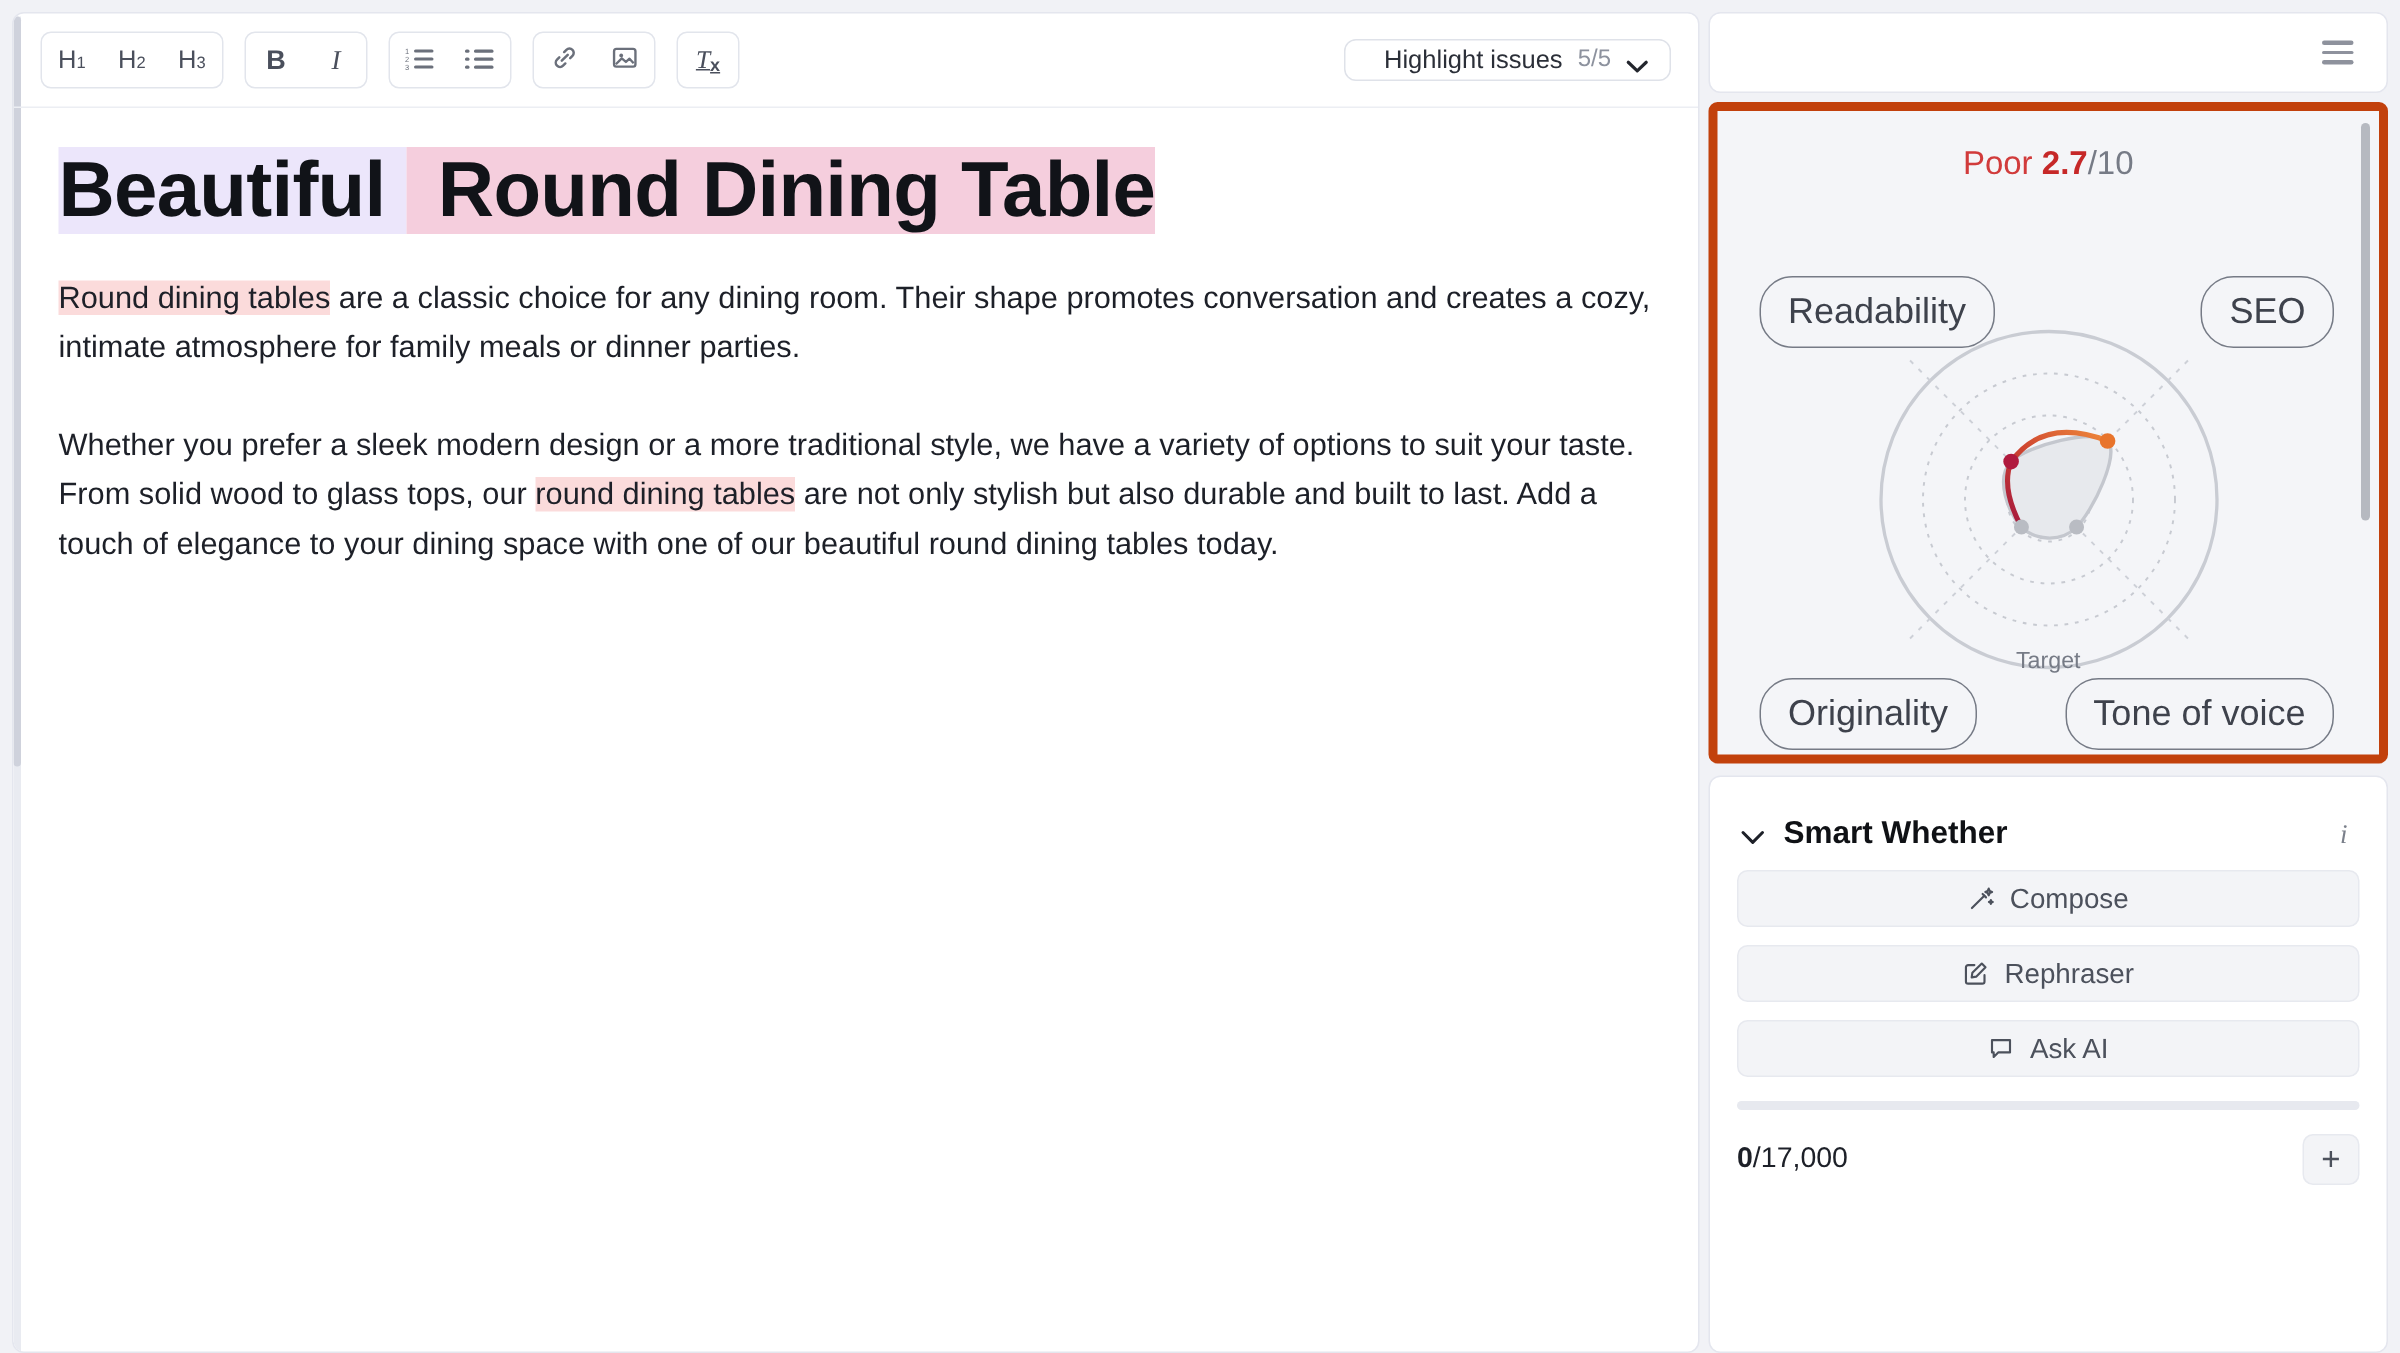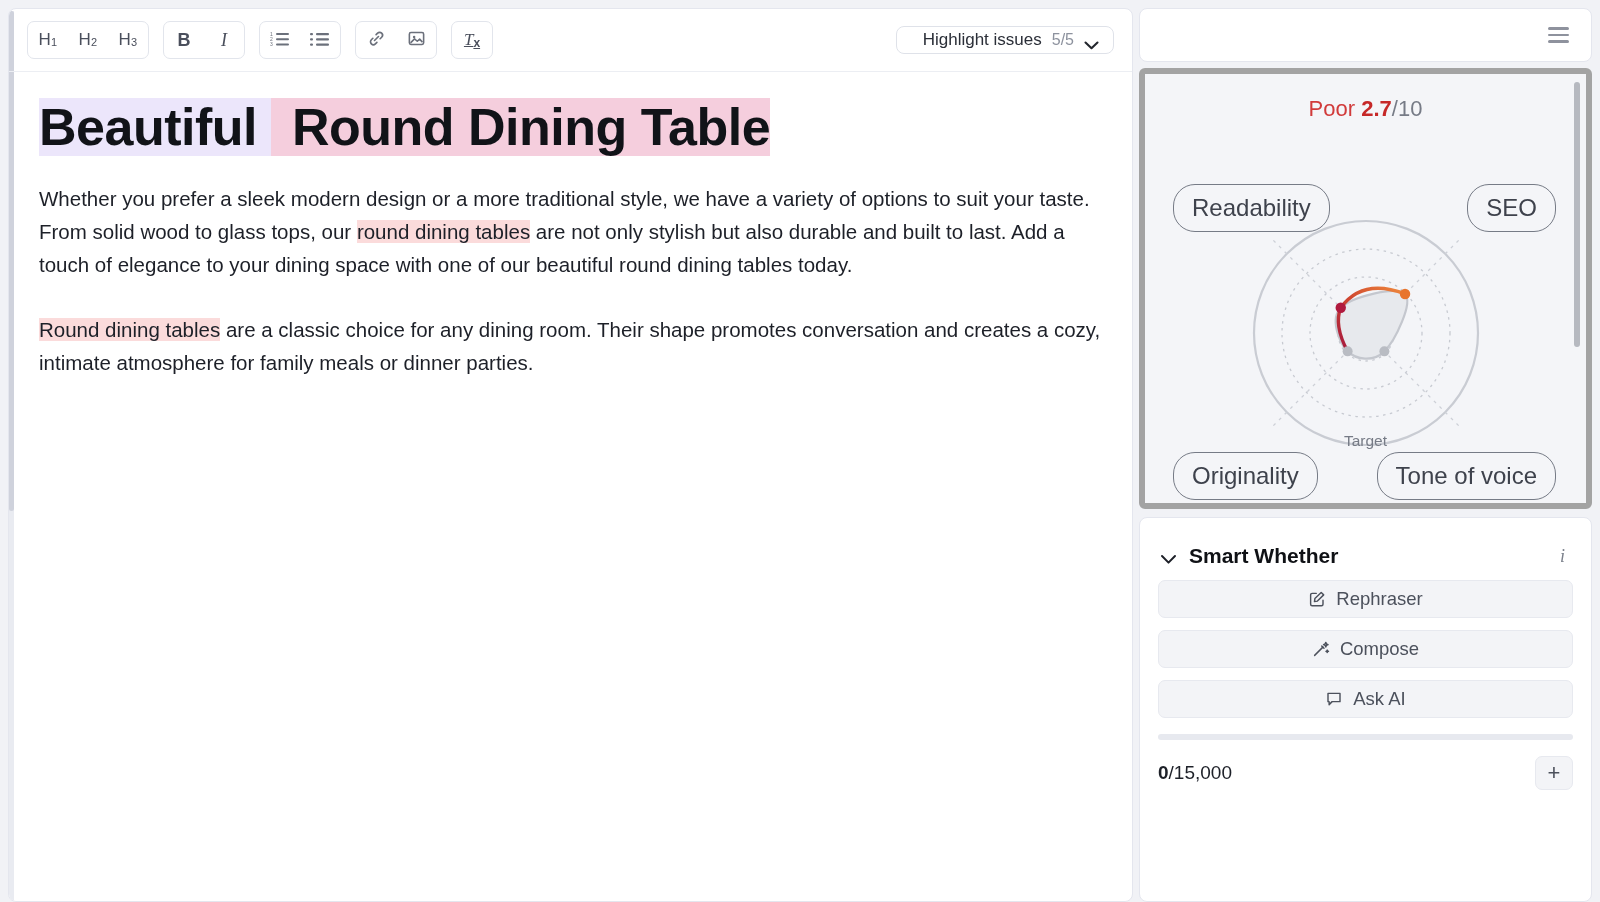--- a/index.html
+++ b/index.html
@@ -113,21 +113,21 @@
     display: flex; align-items: center; justify-content: flex-end;
     padding-right: 22px;
   }
   .hamburger { display: flex; flex-direction: column; gap: 4px; cursor: pointer; }
   .hamburger span { display: block; width: 21px; height: 2.6px; background: #8e929d; border-radius: 2px; }
 
   .score-card {
     position: relative;
     margin-top: 6px;
     height: 441px;
-    border: 6px solid #a3a3a3;
+    border: 6px solid #c2410c;
     border-radius: 6px;
     background: #f4f5f8;
     overflow: hidden;
   }
   .score-head {
     text-align: center;
     padding-top: 22px;
     font-size: 22px;
   }
   .score-word { color: #d13b3b; }
@@ -324,23 +324,23 @@
             <path d="M1.5 1.5 L7.5 7.2 L13.5 1.5" stroke="#23262d" stroke-width="2.1" stroke-linecap="round" stroke-linejoin="round"></path>
           </svg>
         </span>
       </div>
     </div>
 
     <div class="doc">
       <h1><span class="hl-purple">Beautiful </span><span class="hl-pink">Round Dining Table</span></h1>
 
 
+      <p><span class="hl-soft">Round dining tables</span><span> are a classic choice for any dining room. Their shape promotes conversation and creates a cozy, intimate atmosphere for family meals or dinner parties.</span></p>
+
       <p><span>Whether you prefer a sleek modern design or a more traditional style, we have a variety of options to suit your taste. From solid wood to glass tops, our </span><span class="hl-soft">round dining tables</span><span> are not only stylish but also durable and built to last. Add a touch of elegance to your dining space with one of our beautiful round dining tables today.</span></p>
-
-      <p><span class="hl-soft">Round dining tables</span><span> are a classic choice for any dining room. Their shape promotes conversation and creates a cozy, intimate atmosphere for family meals or dinner parties.</span></p>
     </div>
   </div>
 
   <div class="right-col">
 
     <div class="menu-card">
       <div class="hamburger">
         <span></span>
           <span></span>
           <span></span>
@@ -399,52 +399,52 @@
             <path d="M2 2 L8.5 8.6 L15 2" stroke="#1d2028" stroke-width="2" stroke-linecap="round" stroke-linejoin="round"></path>
           </svg>
         </span>
         <span class="writer-title">Smart Whether</span>
         <span class="info-icon">i</span>
       </div>
 
       <button class="wbtn">
         <span>
           <svg width="18" height="18" viewBox="0 0 24 24" fill="none" stroke="#4c515c" stroke-width="1.9" stroke-linecap="round" stroke-linejoin="round">
-            <path d="M20 13.5V19a2 2 0 0 1-2 2H5.5a2 2 0 0 1-2-2V6.5a2 2 0 0 1 2-2H11"></path>
-            <path d="M17.6 3.2 20.9 6.5 12.6 14.8 8.6 15.4 9.2 11.4z"></path>
-          </svg>
-        </span>
-        <span>Rephraser</span>
-      </button>
-
-      <button class="wbtn">
-        <span>
-          <svg width="18" height="18" viewBox="0 0 24 24" fill="none" stroke="#4c515c" stroke-width="1.9" stroke-linecap="round" stroke-linejoin="round">
             <path d="M3.5 20.5 L14.5 9.5"></path>
             <path d="M13 8 L16 11"></path>
             <path d="M18.4 3.2 l0.9 2.1 2.1 0.9 -2.1 0.9 -0.9 2.1 -0.9 -2.1 -2.1 -0.9 2.1 -0.9z"></path>
             <path d="M20.3 13.4 l0.5 1.2 1.2 0.5 -1.2 0.5 -0.5 1.2 -0.5 -1.2 -1.2 -0.5 1.2 -0.5z"></path>
           </svg>
         </span>
         <span>Compose</span>
       </button>
 
       <button class="wbtn">
         <span>
           <svg width="18" height="18" viewBox="0 0 24 24" fill="none" stroke="#4c515c" stroke-width="1.9" stroke-linecap="round" stroke-linejoin="round">
+            <path d="M20 13.5V19a2 2 0 0 1-2 2H5.5a2 2 0 0 1-2-2V6.5a2 2 0 0 1 2-2H11"></path>
+            <path d="M17.6 3.2 20.9 6.5 12.6 14.8 8.6 15.4 9.2 11.4z"></path>
+          </svg>
+        </span>
+        <span>Rephraser</span>
+      </button>
+
+      <button class="wbtn">
+        <span>
+          <svg width="18" height="18" viewBox="0 0 24 24" fill="none" stroke="#4c515c" stroke-width="1.9" stroke-linecap="round" stroke-linejoin="round">
             <path d="M4 4.5h16v11H9.5L5.5 19.5v-4H4z"></path>
           </svg>
         </span>
         <span>Ask AI</span>
       </button>
 
 
       <div class="progress">
         <div class="progress-fill" id="progress-fill" style="width: 0%;"></div>
       </div>
 
       <div class="words-row">
-        <div class="words-count"><b>0</b><span>/15,000</span></div>
+        <div class="words-count"><b>0</b><span>/17,000</span></div>
         <div class="plus-btn">+</div>
       </div>
     </div>
   </div>
 </div>
 
 </body></html>

